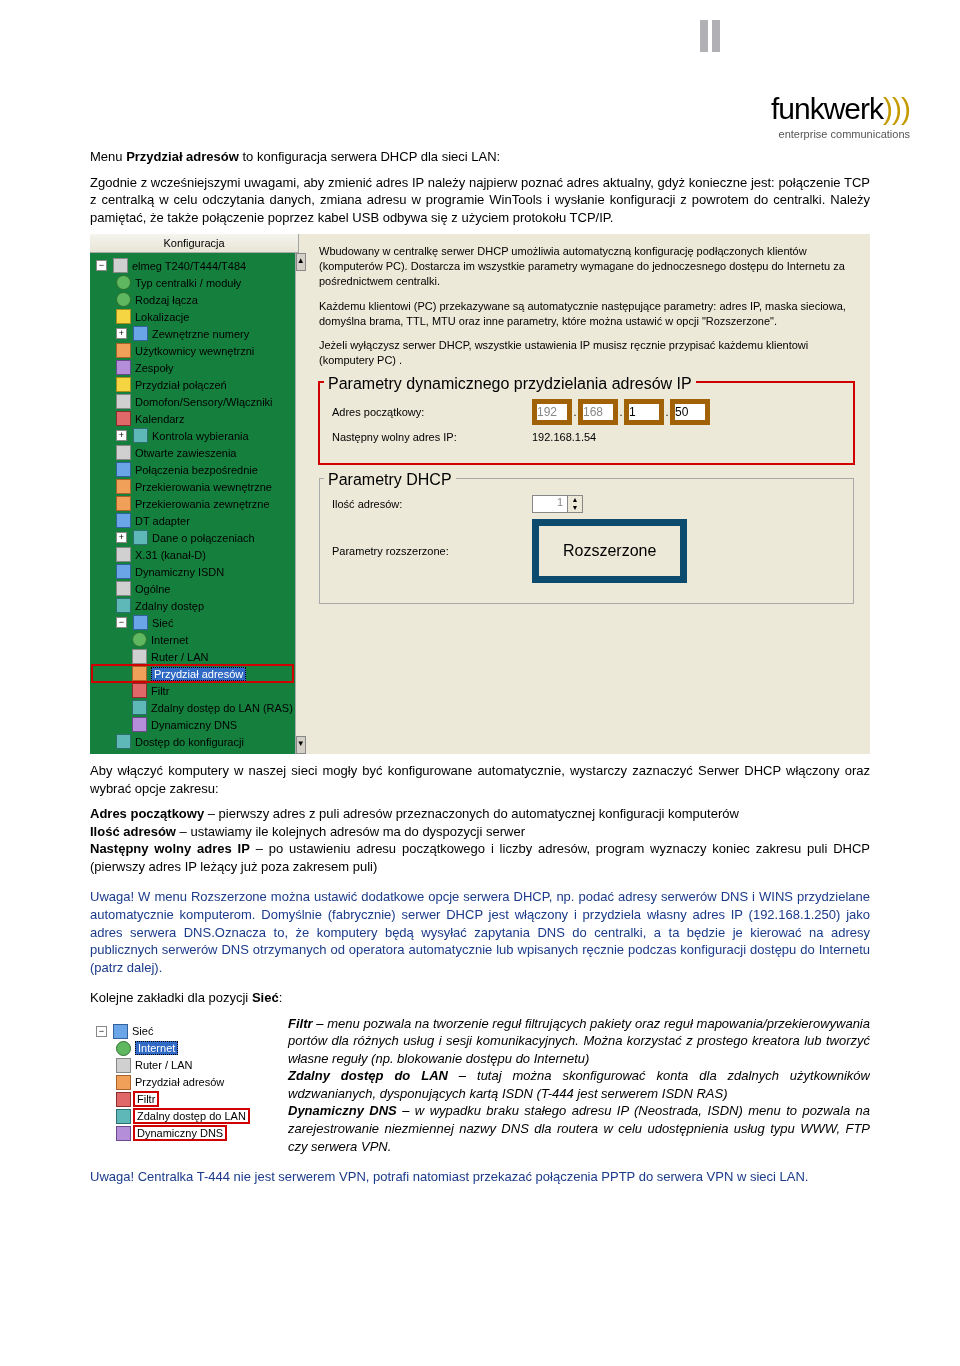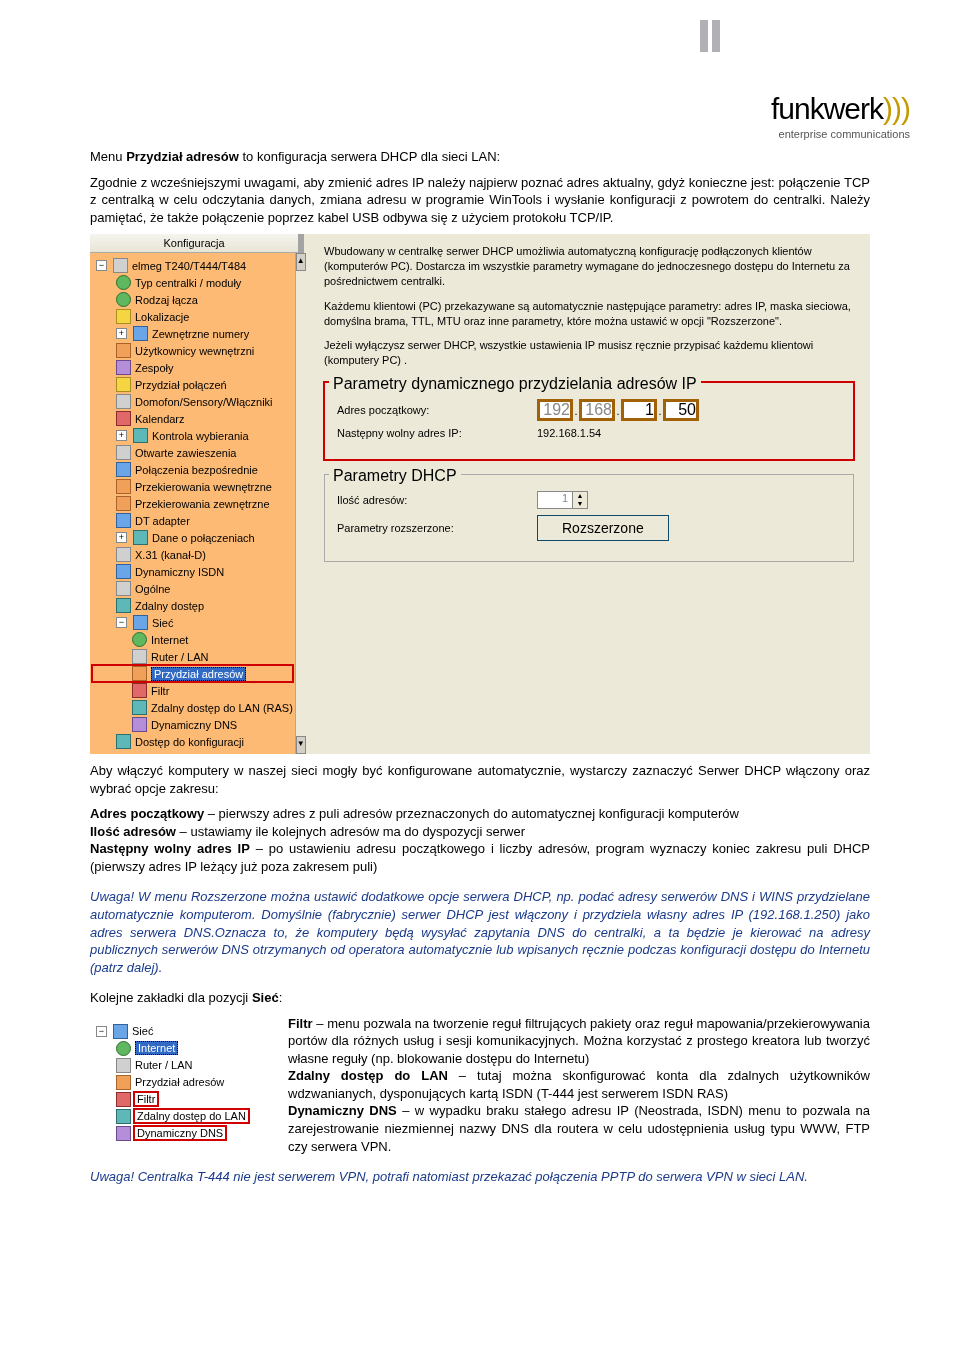--- a/index.html
+++ b/index.html
@@ -23,24 +23,24 @@
   }
   .header-bars div { width: 8px; height: 32px; background: #b0b0b5; }
   .logo-wrap { text-align: right; margin-right: 50px; margin-top: 30px;}
   .logo-main { font-size: 30px; font-weight: normal; color: #000; letter-spacing: -1px; display: inline-flex; align-items:center;}
   .logo-paren { color: #7a7a7a; font-weight: bold;}
   .logo-arc { color:#c49a00;}
   .logo-sub { font-size: 11px; color: #555; margin-top: 2px;}
   .content { padding: 0 90px 40px 90px; font-size: 13px; color: #000; }
   .para { text-align: justify; line-height: 1.35; margin: 8px 0;}
   .bold { font-weight: bold; }
-  .italic-blue { font-style: italic; color: #1a3a8a; text-align: justify; line-height:1.35;}
+  .italic-blue { color: #1a3a8a; text-align: justify; line-height:1.35;}
   
   .ss { border: 0; display: flex; width: 780px; background: #ece9d8; font-family: Tahoma, Arial, sans-serif; font-size: 11px; color: #000; margin: 8px 0;}
-  .ss-left { width: 208px; background:#fdba74; border-right:6px solid #a3a3a3;}
+  .ss-left { width: 208px; background:#15803d; border-right:1px solid #a3a3a3;}
   .ss-titlebar { background: linear-gradient(#f5f4ee,#e8e5d6); border-bottom:1px solid #aaa; text-align:center; font-size:11px; padding:3px 0;}
   .tree { padding: 4px 2px; }
   .tree-row { display:flex; align-items:center; gap:4px; padding:1px 0 1px 4px; white-space:nowrap;}
   .tree-row.indent1 { padding-left: 24px;}
   .tree-row.indent2 { padding-left: 40px;}
   .tree-icon { width:13px; height:13px; display:inline-block; background:#d4d0c8; border:1px solid #888; flex-shrink:0;}
   .icon-green{background:#5fb85f;border-color:#2d6e2d;border-radius:50%;}
   .icon-blue{background:#6aa5e8;border-color:#33619c;}
   .icon-yellow{background:#f5d542;border-color:#a88f1d;}
   .icon-red{background:#e06868;border-color:#8b2d2d;}
@@ -50,39 +50,39 @@
   .icon-teal{background:#5fb8b8;border-color:#2d6e6e;}
   .expander{width:9px;height:9px;border:1px solid #888;display:inline-flex;align-items:center;justify-content:center;font-size:9px;line-height:7px;flex-shrink:0;margin-right:2px;background:#fff;}
   .tree-row.selected span.lbl{ background:#316ac5; color:#fff; border:1px dotted #000; padding:0 2px;}
   .hl-red { outline:2px solid #d00000; outline-offset:-1px;}
   .ss-right { flex:1; padding: 10px 16px 16px 20px; position:relative;}
   .ss-desc { font-size:11px; line-height:1.35; margin-bottom:10px;}
   .fieldset { border:1px solid #aaa; padding:10px 12px 14px; margin-top:14px; position:relative;}
   .fieldset-legend { position:absolute; top:-8px; left:4px; background:#ece9d8; padding:0 4px; font-size:16px;}
   .fld-row { display:flex; align-items:center; margin:6px 0;}
   .fld-label { width: 200px;}
-  .ip-seg { display:inline-block; width:30px; height:16px; border:3px solid #a16207; background:#fff; text-align:right; font-size:16px; line-height:16px; color:#888;}
+  .ip-seg { display:inline-block; width:30px; height:16px; border:5px solid #a16207; background:#fff; text-align:left; font-size:12px; line-height:16px; color:#888;}
   .ip-seg.on{color:#000;}
   .ip-dot{display:inline-block;width:6px;text-align:center;}
   .checkbox { width:13px; height:13px; border:1px solid #888; background:#fff; display:inline-block;}
   .spinner { display:inline-flex; border:1px solid #888; background:#fff;}
   .spinner-val{width:30px;text-align:right;padding-right:4px;color:#888;}
   .spinner-btns{display:flex;flex-direction:column;}
   .spinner-btns div{width:14px;height:8px;border-left:1px solid #888;background:#ece9d8;font-size:7px;text-align:center;line-height:8px;}
-  .win-btn { border:1px solid #0c4a6e; background:#ece9d8; padding:4px 24px; font-size:14px;}
+  .win-btn { border:7px solid #0c4a6e; background:#ece9d8; padding:16px 24px; font-size:16px;}
   .scrollbar-v { width:16px; background:#ece9d8; display:flex; flex-direction:column; border-left:1px solid #aaa;}
   .sb-btn{height:16px;background:#d4d0c8;border:1px solid #888;font-size:8px;text-align:center;line-height:14px;}
   .sb-track{flex:1;background:#ece9d8;}
   
   .ss2 { width: 180px; background:#fff; font-family:Tahoma,Arial,sans-serif; font-size:11px; padding:4px 2px; float:left; margin:4px 14px 4px 0;}
   .ss2 .tree-row.selected span.lbl{background:#316ac5;color:#fff;}
   .red-box{outline:2px solid #d00000;padding:0 2px;}
   .clear{clear:both;}
   .section-wrap{overflow:auto;}
-  .definitions { text-align: justify; line-height:1.35;}
+  .definitions { text-align: justify; line-height:1.35;font-style:italic;}
 </style>
 </head>
 <body>
 
 <div class="page-header">
   <div class="header-bars">
       <div></div>
       <div></div>
     </div>
 </div>

